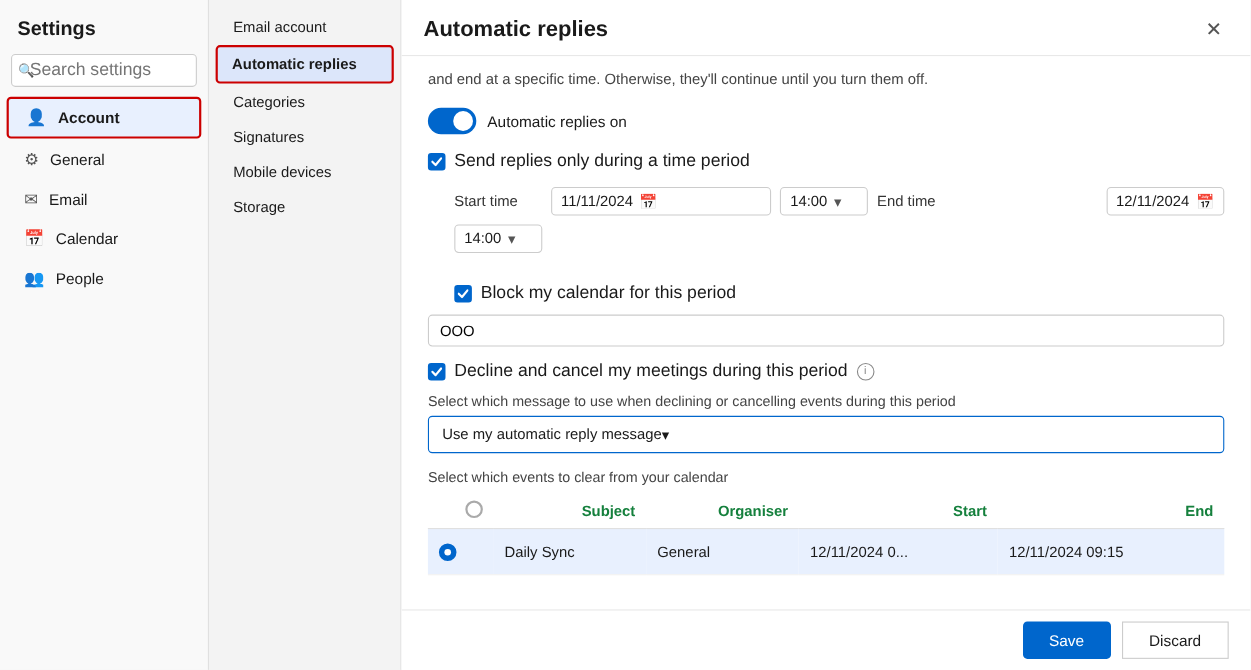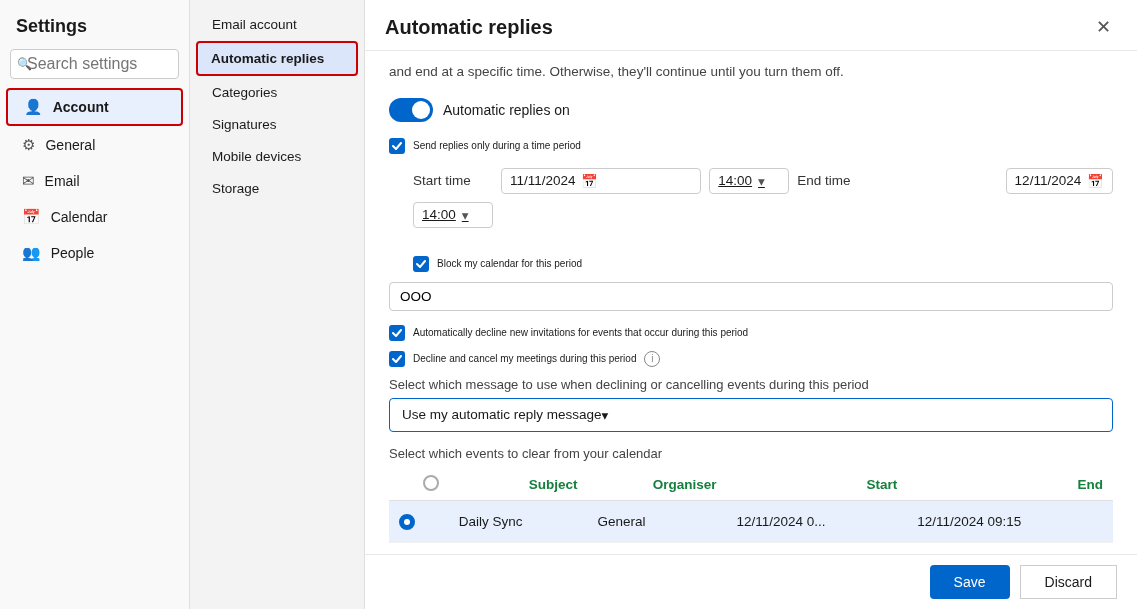--- a/index.html
+++ b/index.html
@@ -171,21 +171,21 @@
       background: #0066cc;
       border: 2px solid #0066cc;
       border-radius: 3px;
       display: flex;
       align-items: center;
       justify-content: center;
       flex-shrink: 0;
       cursor: pointer;
     }
     .cb svg { width: 10px; height: 10px; }
-    .cb-label { font-size: 10px; }
+    .cb-label { font-size: 16px; }
 
     
     .time-grid {
       display: grid;
       grid-template-columns: 80px 1fr auto 1fr auto;
       align-items: center;
       gap: 8px;
       margin-left: 24px;
       margin-bottom: 28px;
     }
@@ -205,21 +205,20 @@
       display: flex;
       align-items: center;
       border: 1px solid #ccc;
       border-radius: 4px;
       padding: 4px 8px;
       background: #fff;
       gap: 6px;
       cursor: pointer;
       font-size: 13.5px;
       min-width: 80px;
-      text-decoration: underline;
     }
 
     
     .block-cal-row {
       display: flex;
       align-items: center;
       gap: 8px;
       margin-bottom: 10px;
       margin-left: 24px;
     }
@@ -458,28 +457,20 @@
         <svg viewBox="0 0 10 10" fill="none">
             <polyline points="1,5 4,8 9,2" stroke="white" stroke-width="2" stroke-linecap="round" stroke-linejoin="round"></polyline>
           </svg>
       </div>
       <span class="cb-label">Block my calendar for this period</span>
     </div>
 
     <input type="text" class="ooo-input" value="OOO" style="">
 
     
-    <div class="decline-row">
-      <div class="cb">
-        <svg viewBox="0 0 10 10" fill="none">
-            <polyline points="1,5 4,8 9,2" stroke="white" stroke-width="2" stroke-linecap="round" stroke-linejoin="round"></polyline>
-          </svg>
-      </div>
-      <span class="cb-label">Automatically decline new invitations for events that occur during this period</span>
-    </div>
 
     
     <div class="decline-row">
       <div class="cb">
         <svg viewBox="0 0 10 10" fill="none">
             <polyline points="1,5 4,8 9,2" stroke="white" stroke-width="2" stroke-linecap="round" stroke-linejoin="round"></polyline>
           </svg>
       </div>
       <span class="cb-label">Decline and cancel my meetings during this period</span>
       <span class="info-icon">i</span>

